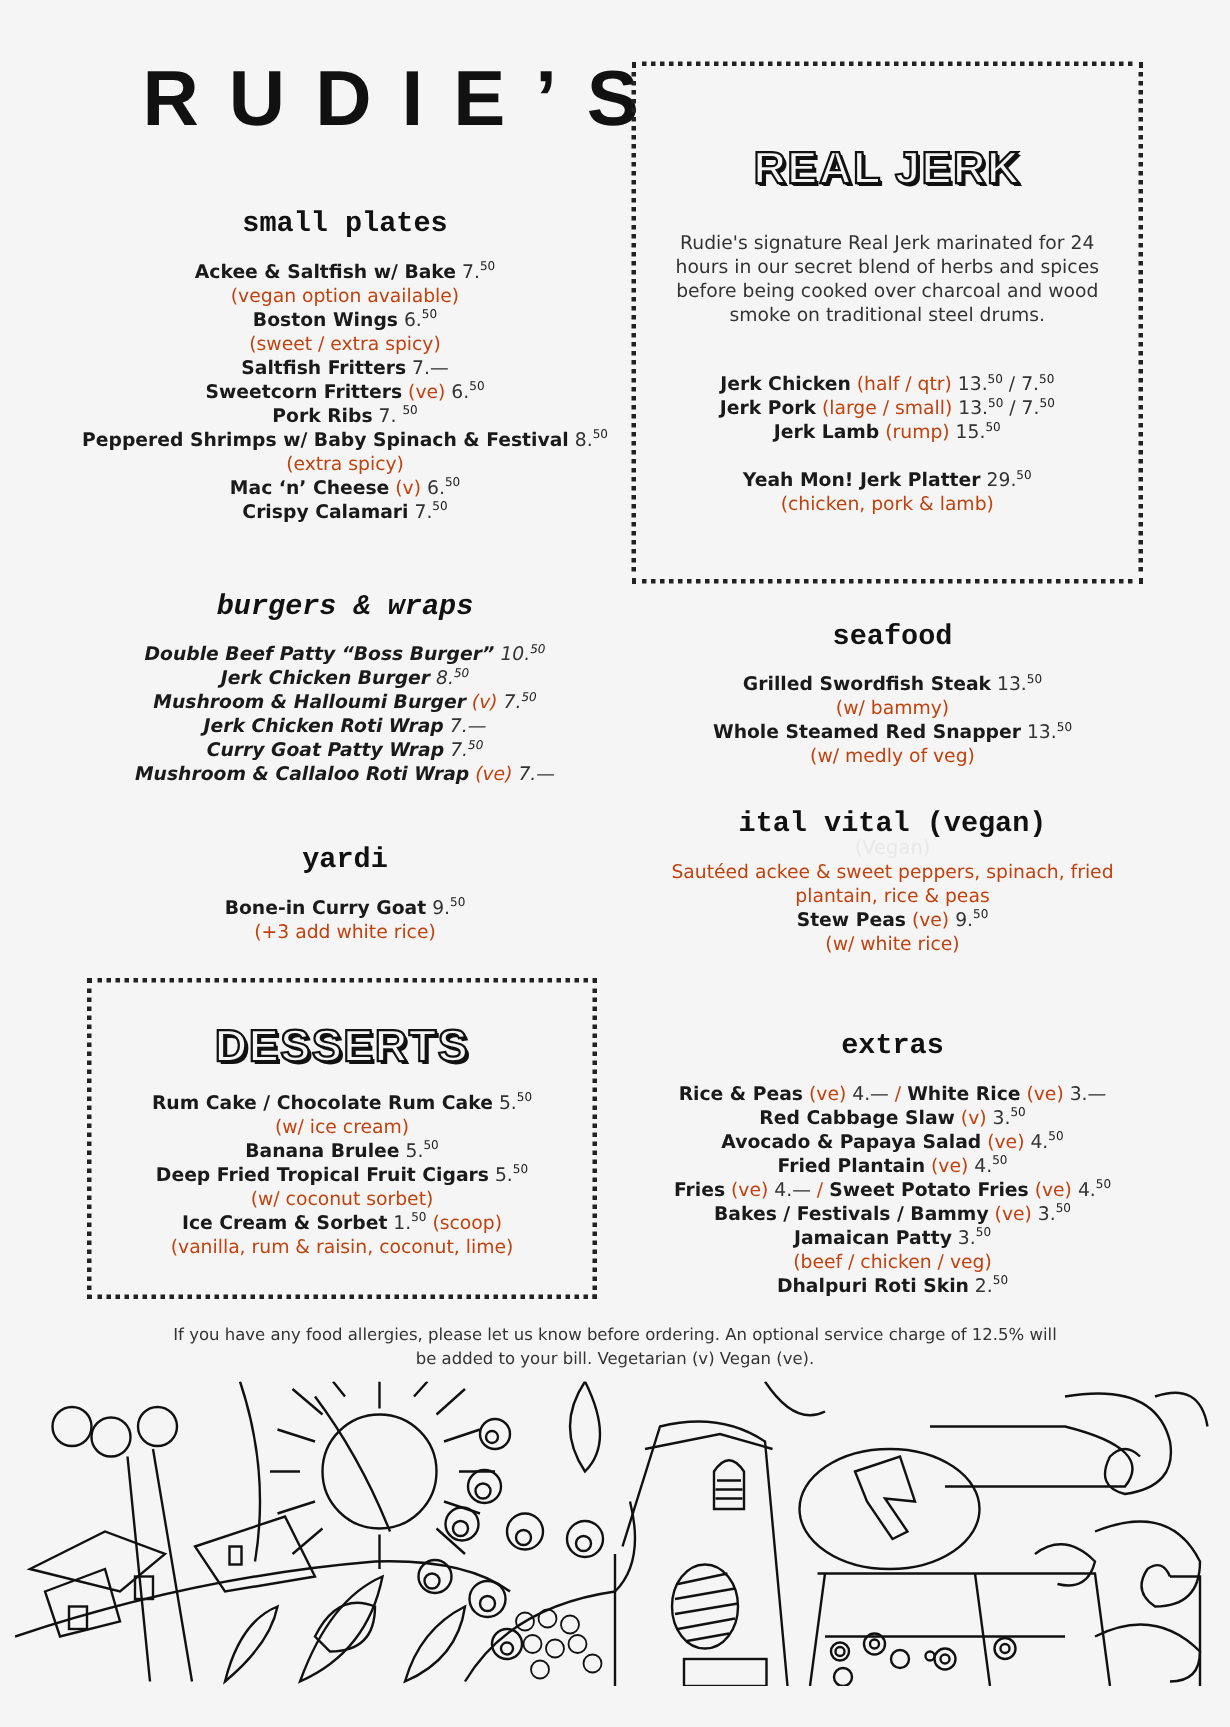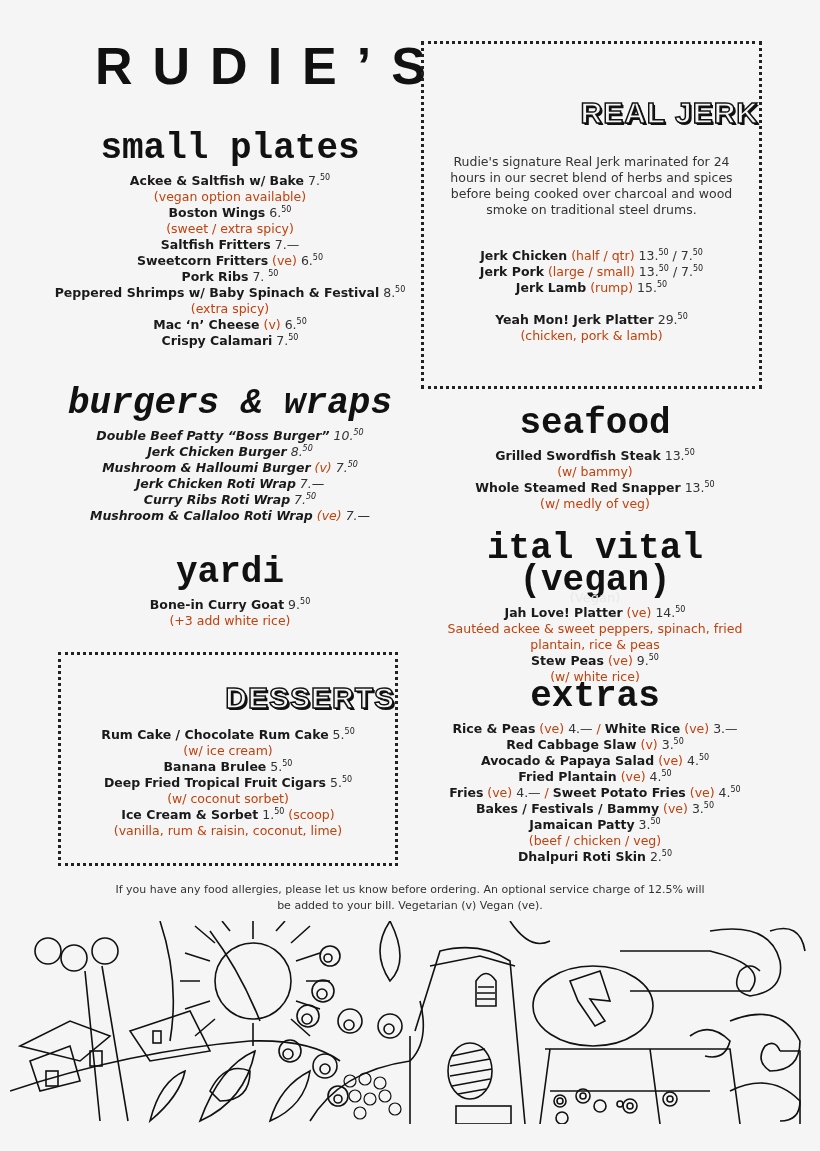--- a/index.html
+++ b/index.html
@@ -9,26 +9,26 @@
     font-family: "DejaVu Sans", sans-serif;
   }
   .abs { position: absolute; }
   .logo {
     left: 52px; top: 38px; width: 350px; font-family: "Liberation Sans", sans-serif;
     font-weight: bold; font-size: 52px; letter-spacing: 20px; color: #111; line-height: 56px;
     white-space: nowrap;
     margin-left: 43px;
   }
   .sec-title {
-    font-family: "Liberation Mono", monospace; font-weight: bold; font-size: 36px;
+    font-family: "Liberation Mono", monospace; font-weight: bold; font-size: 19px;
     line-height: 32px; color: #111; margin: 0 0 8px 0; text-align: center;
   }
   .deco-title {
     font-family: "Liberation Sans", sans-serif; font-weight: bold; font-size: 30px;
-    color: #f5f5f5; letter-spacing: 1px; text-align: right; line-height: 34px;
+    color: #f5f5f5; letter-spacing: 1px; text-align: center; line-height: 34px;
     -webkit-text-stroke: 1.5px #111;
     text-shadow: 2px 2px 0 #111, 1px 1px 0 #111;
   }
   .items { font-size: 12.5px; line-height: 16px; text-align: center; }
   .items .row { white-space: nowrap; }
   .items b { font-weight: bold; color: #1a1a1a; }
   .items .note { color: #c2410c; font-weight: normal; }
   .items .price { color: #333; }
   .items sup { font-size: 8px; vertical-align: 5px; line-height: 0; }
   .dotted {
@@ -79,21 +79,21 @@
   </div>
 </section>
 
 <section class="abs" style="left:60px; top:388px; width:340px;font-style:italic;">
   <h2 class="sec-title">burgers &amp; wraps</h2>
   <div class="items">
       <div class="row"><b>Double Beef Patty “Boss Burger”</b><span class="price"> 10.</span><sup>50</sup></div>
       <div class="row"><b>Jerk Chicken Burger</b><span class="price"> 8.</span><sup>50</sup></div>
       <div class="row"><b>Mushroom &amp; Halloumi Burger</b><span class="note"> (v)</span><span class="price"> 7.</span><sup>50</sup></div>
       <div class="row"><b>Jerk Chicken Roti Wrap</b><span class="price"> 7.—</span></div>
-      <div class="row"><b>Curry Ribs Roti Wrap</b><span class="price"> 7.</span><sup>50</sup></div>
+      <div class="row"><b>Curry Goat Patty Wrap</b><span class="price"> 7.</span><sup>50</sup></div>
       <div class="row"><b>Mushroom &amp; Callaloo Roti Wrap</b><span class="note"> (ve)</span><span class="price"> 7.—</span></div>
     </div>
 </section>
 
 <section class="abs" style="left:420px; top:408px; width:350px;">
   <h2 class="sec-title">seafood</h2>
   <div class="items">
       <div class="row"><b>Grilled Swordfish Steak</b><span class="price"> 13.</span><sup>50</sup></div>
       <div class="row"><span class="note">(w/ bammy)</span></div>
       <div class="row"><b>Whole Steamed Red Snapper</b><span class="price"> 13.</span><sup>50</sup></div>
@@ -106,21 +106,20 @@
   <div class="items">
       <div class="row"><b>Bone-in Curry Goat</b><span class="price"> 9.</span><sup>50</sup></div>
       <div class="row"><span class="note">(+3 add white rice)</span></div>
     </div>
 </section>
 
 <section class="abs" style="left:420px; top:533px; width:350px;">
   <h2 class="sec-title" style="margin-bottom:0;">ital vital (vegan)</h2>
   <div class="ghost" style="margin-top:-6px; height:14px; line-height:14px;">(Vegan)</div>
   <div class="items">
-      <div class="row"><b>Jah Love! Platter</b><span class="note"> (ve)</span><span class="price"> 14.</span><sup>50</sup></div>
       <div class="row"><span class="note">Sautéed ackee &amp; sweet peppers, spinach, fried</span></div>
       <div class="row"><span class="note">plantain, rice &amp; peas</span></div>
       <div class="row"><b>Stew Peas</b><span class="note"> (ve)</span><span class="price"> 9.</span><sup>50</sup></div>
       <div class="row"><span class="note">(w/ white rice)</span></div>
     </div>
 </section>
 
 <section class="abs dotted" style="left:58px; top:652px; width:340px; height:214px;">
   <div class="deco-title" style="margin-top:26px;">DESSERTS</div>
   <div class="items" style="margin-top:12px;">

